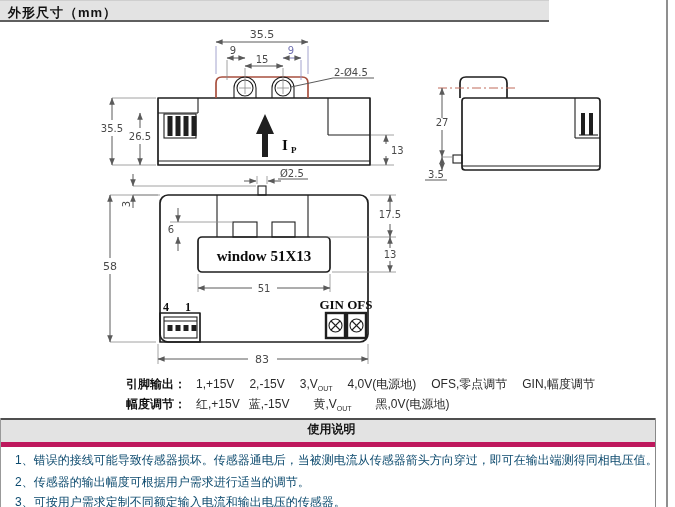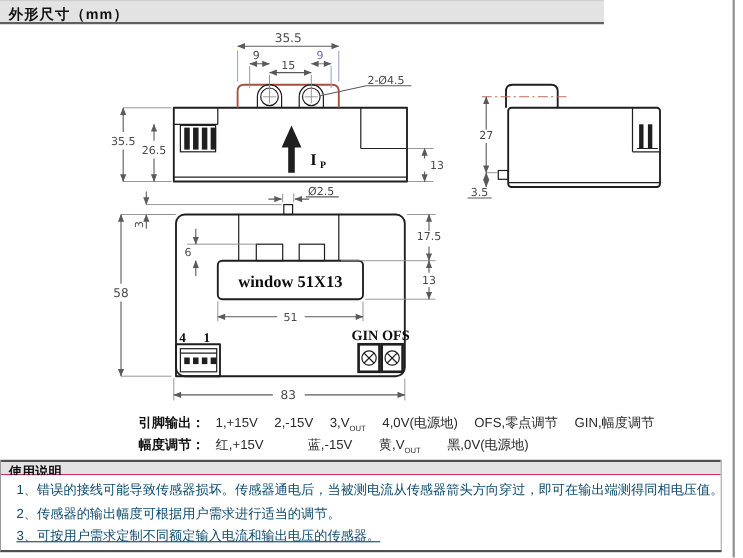--- a/index.html
+++ b/index.html
@@ -30,22 +30,22 @@
   
   .pinrow{position:absolute;left:126px;font-size:12px;color:#2a2a2a;white-space:nowrap;}
   .pinrow .lbl{font-weight:bold;color:#111;margin-right:10px;text-align:right;}
   .pinrow span.it{margin-right:15px;text-align:right;}
   .pinrow sub{font-size:7px;}
   #pin-row-1{top:376px;}
   #pin-row-2{top:396px;}
   
   #usage{position:absolute;top:418px;left:0;width:656px;box-sizing:border-box;
          border-left:1px solid #999;border-right:1px solid #888;border-bottom:2px solid #4f4f4f;}
-  #usage-bar{background:#e3e3e3;border-top:2px solid #4f4f4f;border-bottom:1px solid #be185d;
-         height:14px;box-sizing:border-box;}
+  #usage-bar{background:#e3e3e3;border-top:2px solid #4f4f4f;border-bottom:5px solid #be185d;
+         height:29px;box-sizing:border-box;text-align:center;}
   #usage-bar .bar-title{font-weight:bold;font-size:12px;color:#111;padding:1px 0 0 7px;display:block;}
   #usage-body{background:#fff;height:68px;position:relative;}
   .note{position:absolute;left:14px;font-size:12px;color:#0c4a6e;white-space:nowrap;}
   #note-1{top:5px;} #note-2{top:27px;} #note-3{top:47px;text-decoration:underline;}
 </style>
 </head>
 <body>
 
 <div class="page">
 
@@ -228,21 +228,21 @@
       <line class="dim" x1="158" y1="359" x2="248" y2="359" marker-start="url(#arr)"></line>
       <line class="dim" x1="277" y1="359" x2="368" y2="359" marker-end="url(#arr)"></line>
       <text class="dt dt11" x="262" y="363" text-anchor="middle">83</text>
     </g>
   </svg>
 
   <div class="pinrow" id="pin-row-1">
     <span class="lbl">引脚输出：</span><span class="it">1,+15V</span><span class="it">2,-15V</span><span class="it"><span>3,V</span><sub>OUT</sub></span><span class="it">4,0V(电源地)</span><span class="it">OFS,零点调节</span><span class="it">GIN,幅度调节</span>
   </div>
   <div class="pinrow" id="pin-row-2">
-    <span class="lbl">幅度调节：</span><span class="it" style="margin-right:40px">红,+15V</span><span class="it" style="margin-right:24px">蓝,-15V</span><span class="it" style="margin-right:24px"><span>黄,V</span><sub>OUT</sub></span><span class="it">黑,0V(电源地)</span>
+    <span class="lbl">幅度调节：</span><span class="it" style="margin-right:9px">红,+15V</span><span class="it" style="margin-right:24px">蓝,-15V</span><span class="it" style="margin-right:24px"><span>黄,V</span><sub>OUT</sub></span><span class="it">黑,0V(电源地)</span>
   </div>
 
   <div id="usage">
     <div id="usage-bar">
       <span class="bar-title">使用说明</span>
     </div>
     <div id="usage-body">
       <div class="note" id="note-1">1、错误的接线可能导致传感器损坏。传感器通电后，当被测电流从传感器箭头方向穿过，即可在输出端测得同相电压值。</div>
       <div class="note" id="note-2">2、传感器的输出幅度可根据用户需求进行适当的调节。</div>
       <div class="note" id="note-3">3、可按用户需求定制不同额定输入电流和输出电压的传感器。</div>

